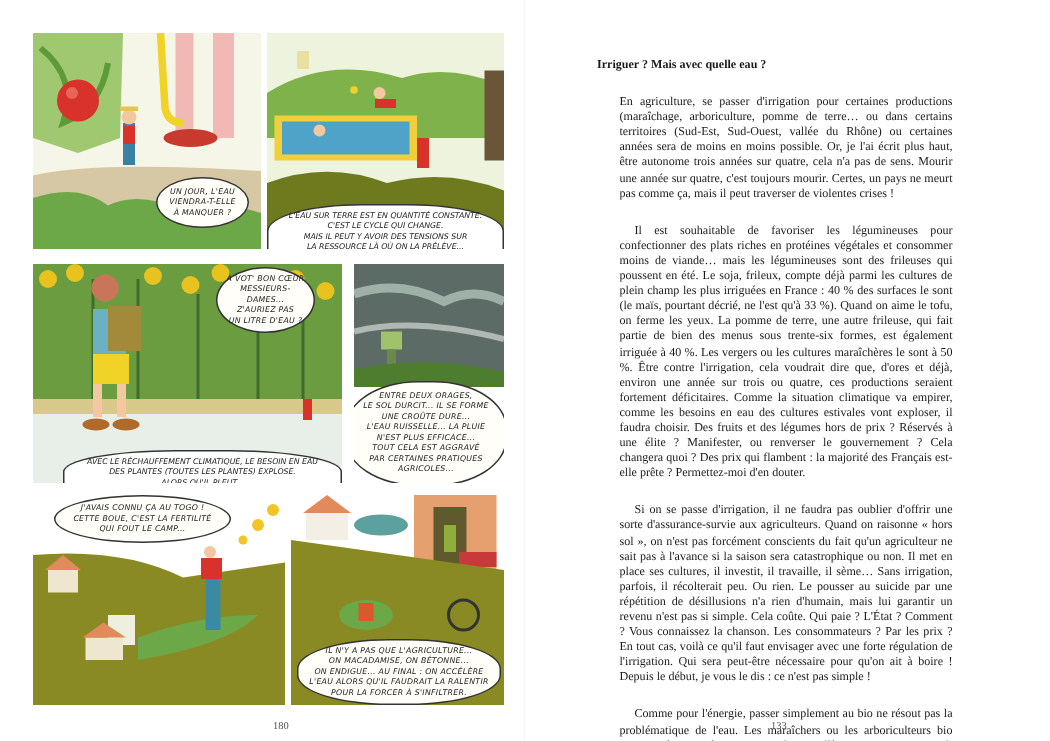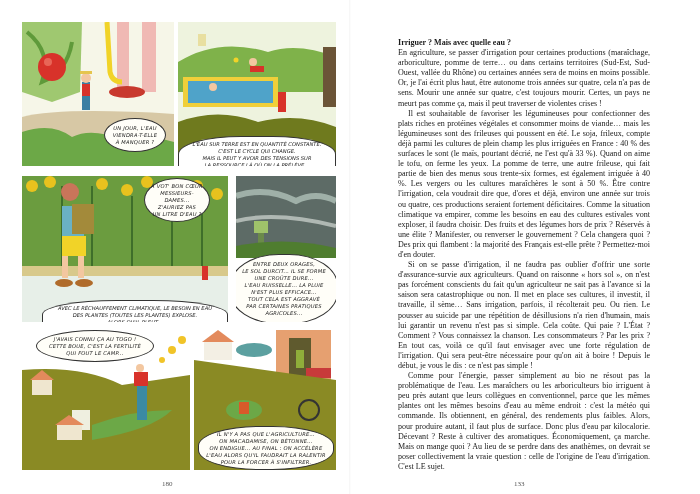--- a/index.html
+++ b/index.html
@@ -23,21 +23,21 @@
     }
     .caption {
       position: absolute; background: #fff; border: 1px solid #333; border-bottom: none; border-radius: 40% 40% 0 0 / 60% 60% 0 0;
       font-family: "DejaVu Sans", sans-serif; font-size: 5.2px; font-style: italic; text-transform: uppercase;
       text-align: center; line-height: 7px; color: #222; padding: 4px 8px 2px; box-sizing: border-box; white-space: pre-line;
     }
     .page-num { position: absolute; bottom: 6px; font-size: 7px; color: #555; font-family: "Liberation Serif", serif; }
 
     .text-col { position: absolute; left: 48px; top: 38px; width: 252px; font-size: 8.05px; line-height: 10.1px; text-align: justify; }
     .text-col h3 { margin: 0; font-size: 8.05px; font-weight: bold; line-height: 10.1px; }
-    .text-col p { margin: 0; }
+    .text-col p { margin: 15px; }
     .text-col p.indent { text-indent: 10px; }
   </style>
 </head>
 <body>
 
 <div class="page page-left">
 
   <div class="panel" style="left:22px;top:22px;width:152px;height:144px;">
     <svg class="scene" width="152" height="144" viewBox="0 0 152 144">
       <rect width="152" height="144" fill="#f6f6e8"></rect>
@@ -183,21 +183,21 @@
       <rect x="45" y="72" width="10" height="12" fill="#d85a2a"></rect>
       <circle cx="115" cy="80" r="10" fill="none" stroke="#333" stroke-width="2"></circle>
     </svg>
     <div class="bubble" style="left:4px;top:96px;width:136px;height:44px;border-radius:45%;">Il n'y a pas que l'agriculture...
 on macadamise, on bétonne...
 on endigue... au final : on accélère
 l'eau alors qu'il faudrait la ralentir
 pour la forcer à s'infiltrer.</div>
   </div>
 
-  <div class="page-num" style="left:162px;text-align:center;">180</div>
+  <div class="page-num" style="left:182px;text-align:center;">180</div>
 </div>
 
 <div class="gutter"></div>
 
 <div class="page page-right">
   <div class="text-col">
     <h3>Irriguer ? Mais avec quelle eau ?</h3>
     <p>En agriculture, se passer d'irrigation pour certaines productions (maraîchage, arboriculture, pomme de terre… ou dans certains territoires (Sud-Est, Sud-Ouest, vallée du Rhône) ou certaines années sera de moins en moins possible. Or, je l'ai écrit plus haut, être autonome trois années sur quatre, cela n'a pas de sens. Mourir une année sur quatre, c'est toujours mourir. Certes, un pays ne meurt pas comme ça, mais il peut traverser de violentes crises !</p>
     <p class="indent">Il est souhaitable de favoriser les légumineuses pour confectionner des plats riches en protéines végétales et consommer moins de viande… mais les légumineuses sont des frileuses qui poussent en été. Le soja, frileux, compte déjà parmi les cultures de plein champ les plus irriguées en France : 40 % des surfaces le sont (le maïs, pourtant décrié, ne l'est qu'à 33 %). Quand on aime le tofu, on ferme les yeux. La pomme de terre, une autre frileuse, qui fait partie de bien des menus sous trente-six formes, est également irriguée à 40 %. Les vergers ou les cultures maraîchères le sont à 50 %. Être contre l'irrigation, cela voudrait dire que, d'ores et déjà, environ une année sur trois ou quatre, ces productions seraient fortement déficitaires. Comme la situation climatique va empirer, comme les besoins en eau des cultures estivales vont exploser, il faudra choisir. Des fruits et des légumes hors de prix ? Réservés à une élite ? Manifester, ou renverser le gouvernement ? Cela changera quoi ? Des prix qui flambent : la majorité des Français est-elle prête ? Permettez-moi d'en douter.</p>
     <p class="indent">Si on se passe d'irrigation, il ne faudra pas oublier d'offrir une sorte d'assurance-survie aux agriculteurs. Quand on raisonne « hors sol », on n'est pas forcément conscients du fait qu'un agriculteur ne sait pas à l'avance si la saison sera catastrophique ou non. Il met en place ses cultures, il investit, il travaille, il sème… Sans irrigation, parfois, il récolterait peu. Ou rien. Le pousser au suicide par une répétition de désillusions n'a rien d'humain, mais lui garantir un revenu n'est pas si simple. Cela coûte. Qui paie ? L'État ? Comment ? Vous connaissez la chanson. Les consommateurs ? Par les prix ? En tout cas, voilà ce qu'il faut envisager avec une forte régulation de l'irrigation. Qui sera peut-être nécessaire pour qu'on ait à boire ! Depuis le début, je vous le dis : ce n'est pas simple !</p>

